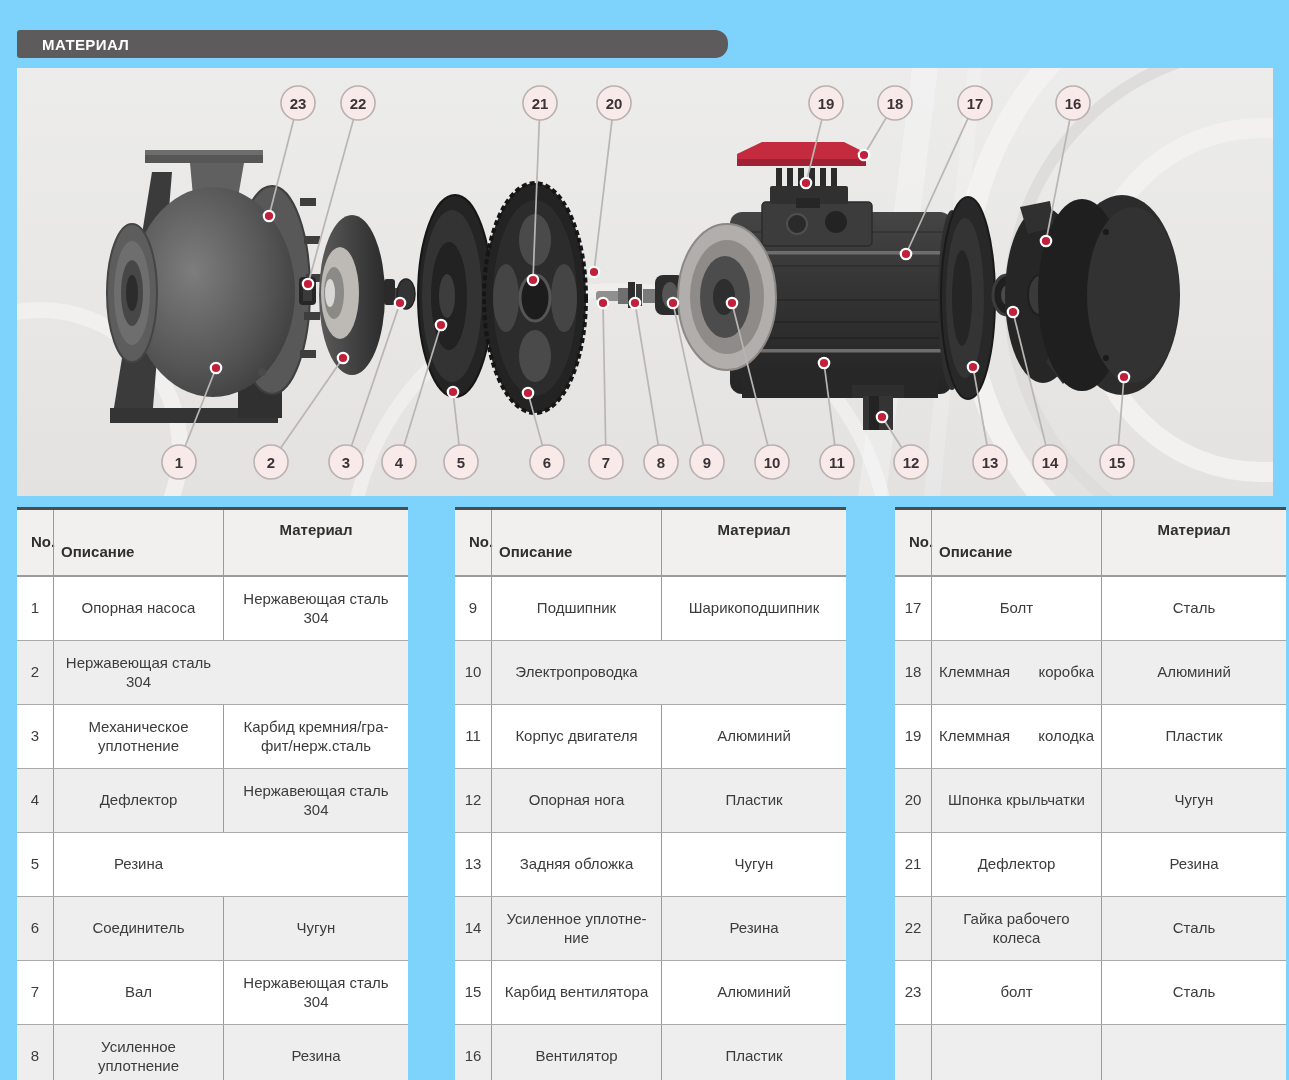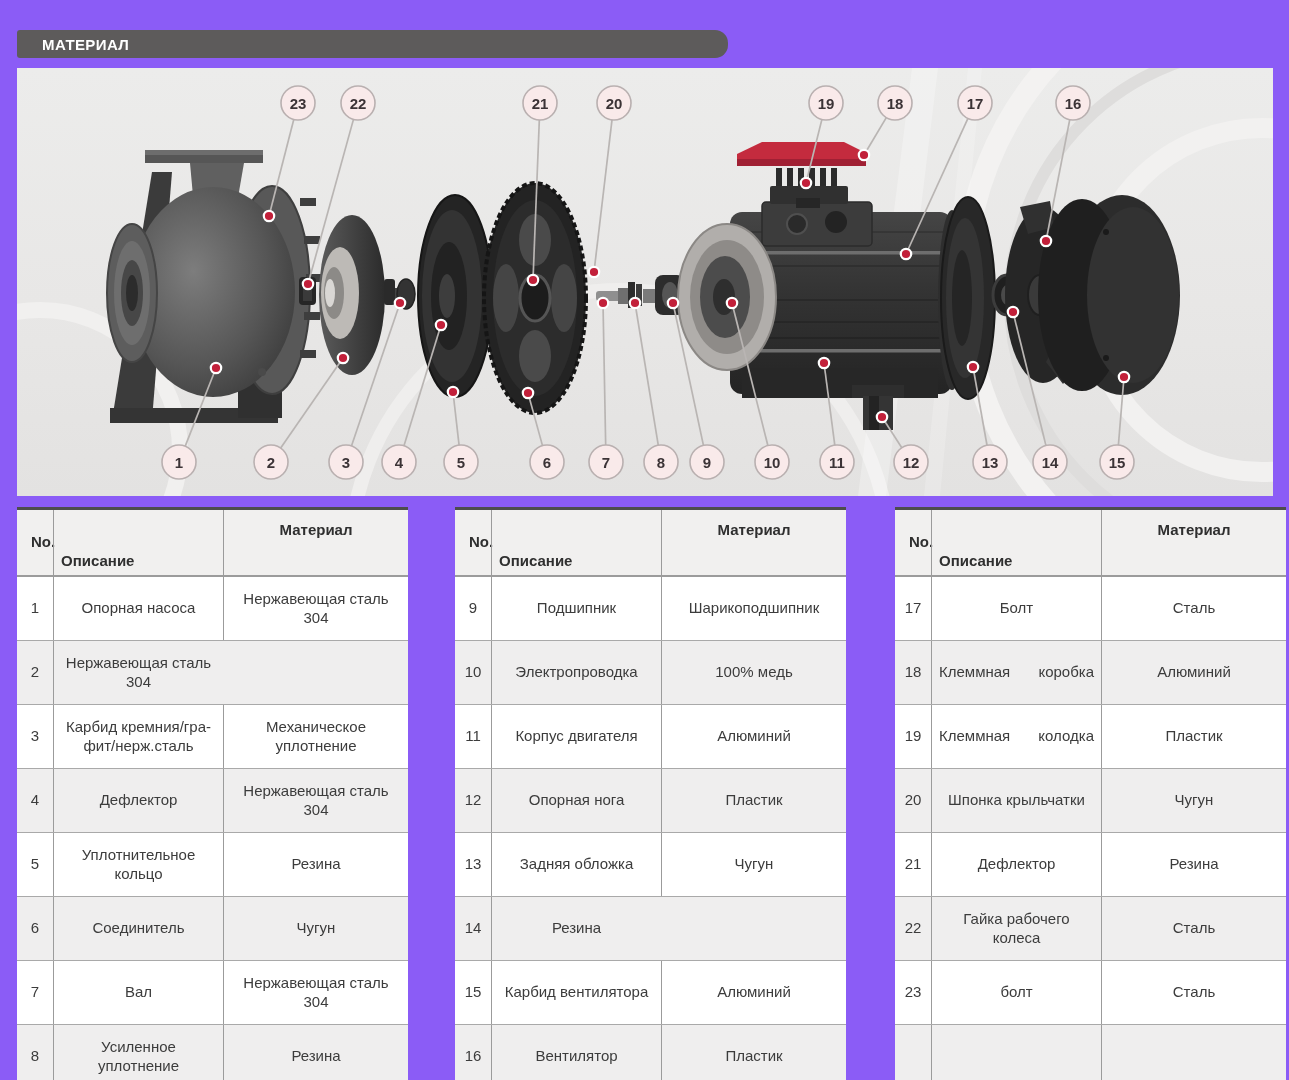--- a/index.html
+++ b/index.html
@@ -1,37 +1,37 @@
 <!DOCTYPE html>
 <html><head>
 <meta charset="utf-8">
 <style>
   html,body{margin:0;padding:0;background:#ffffff;}
-  .page{position:relative;width:1289px;height:1080px;background:#8b5cf6;overflow:hidden;
+  .page{position:relative;width:1289px;height:1080px;background:#7dd3fc;overflow:hidden;
         font-family:"Liberation Sans","DejaVu Sans",sans-serif;color:#3c3c3c;}
   
   .title-bar{position:absolute;left:17px;top:30px;width:711px;height:28px;background:#5d5b5b;
              border-radius:3px 13px 13px 3px;display:flex;align-items:center;}
   .title-bar span{color:#ffffff;font-weight:bold;font-size:15px;letter-spacing:.4px;padding-left:25px;}
   
   .diagram-panel{position:absolute;left:17px;top:68px;width:1256px;height:428px;
                  background:linear-gradient(180deg,#ececeb 0%,#e8e7e6 55%,#e3e2e1 100%);overflow:hidden;}
   .diagram-panel svg{display:block;}
   
   .mat-table{position:absolute;top:507px;width:391px;border-top:3px solid #4d4d4d;border-bottom:3px solid #8a8a8a;
              font-size:15px;line-height:1.25;}
   .t-head,.t-row{display:grid;grid-template-columns:36px 170px 185px;}
   .t-head{min-height:65px;background:#f1f0ef;font-weight:bold;color:#2f2f2f;}
   .t-row{min-height:63px;border-top:1px solid #a9a9a9;background:#ffffff;}
   .t-row.first{border-top:2px solid #9b9b9b;}
   .t-row.alt{background:#efeeee;}
   .t-cell{display:flex;align-items:center;justify-content:center;padding:4px 7px;text-align:center;}
   .h-desc,.h-mat,.c-desc,.c-mat{border-left:1px solid #9b9b9b;}
   .h-no{justify-content:center;margin-left:16px;}
-  .h-desc{justify-content:flex-start;align-items:flex-end;padding-top:23px;text-align:left;}
+  .h-desc{justify-content:flex-start;align-items:center;padding-top:23px;text-align:left;}
   .h-mat{align-items:flex-start;padding-top:11px;}
   .cell-text{white-space:pre-line;}
   .spread .cell-text{width:100%;text-align:justify;text-align-last:justify;}
 </style>
 </head>
 <body>
 
 <div class="page">
 
   <div class="title-bar">
@@ -389,47 +389,43 @@
           <span class="cell-text">2</span>
         </div>
         <div class="t-cell c-mat">
           <span class="cell-text">Нержавеющая сталь 304</span>
         </div>
       </div>
       <div class="t-row">
         <div class="t-cell c-no">
           <span class="cell-text">3</span>
         </div>
+        <div class="t-cell c-desc">
+          <span class="cell-text">Механическое
+уплотнение</span>
+        </div>
         <div class="t-cell c-mat">
           <span class="cell-text">Карбид кремния/гра-
 фит/нерж.сталь</span>
         </div>
-        <div class="t-cell c-desc">
-          <span class="cell-text">Механическое
-уплотнение</span>
-        </div>
       </div>
       <div class="t-row alt">
         <div class="t-cell c-no">
           <span class="cell-text">4</span>
         </div>
         <div class="t-cell c-desc">
           <span class="cell-text">Дефлектор</span>
         </div>
         <div class="t-cell c-mat">
           <span class="cell-text">Нержавеющая сталь 304</span>
         </div>
       </div>
       <div class="t-row">
         <div class="t-cell c-no">
           <span class="cell-text">5</span>
-        </div>
-        <div class="t-cell c-desc">
-          <span class="cell-text">Уплотнительное
-кольцо</span>
         </div>
         <div class="t-cell c-mat">
           <span class="cell-text">Резина</span>
         </div>
       </div>
       <div class="t-row alt">
         <div class="t-cell c-no">
           <span class="cell-text">6</span>
         </div>
         <div class="t-cell c-desc">
@@ -485,23 +481,20 @@
           <span class="cell-text">Шарикоподшипник</span>
         </div>
       </div>
       <div class="t-row alt">
         <div class="t-cell c-no">
           <span class="cell-text">10</span>
         </div>
         <div class="t-cell c-desc">
           <span class="cell-text">Электропроводка</span>
         </div>
-        <div class="t-cell c-mat">
-          <span class="cell-text">100% медь</span>
-        </div>
       </div>
       <div class="t-row">
         <div class="t-cell c-no">
           <span class="cell-text">11</span>
         </div>
         <div class="t-cell c-desc">
           <span class="cell-text">Корпус двигателя</span>
         </div>
         <div class="t-cell c-mat">
           <span class="cell-text">Алюминий</span>
@@ -525,20 +518,24 @@
         <div class="t-cell c-desc">
           <span class="cell-text">Задняя обложка</span>
         </div>
         <div class="t-cell c-mat">
           <span class="cell-text">Чугун</span>
         </div>
       </div>
       <div class="t-row alt">
         <div class="t-cell c-no">
           <span class="cell-text">14</span>
+        </div>
+        <div class="t-cell c-desc">
+          <span class="cell-text">Усиленное уплотне-
+ние</span>
         </div>
         <div class="t-cell c-mat">
           <span class="cell-text">Резина</span>
         </div>
       </div>
       <div class="t-row">
         <div class="t-cell c-no">
           <span class="cell-text">15</span>
         </div>
         <div class="t-cell c-desc">

